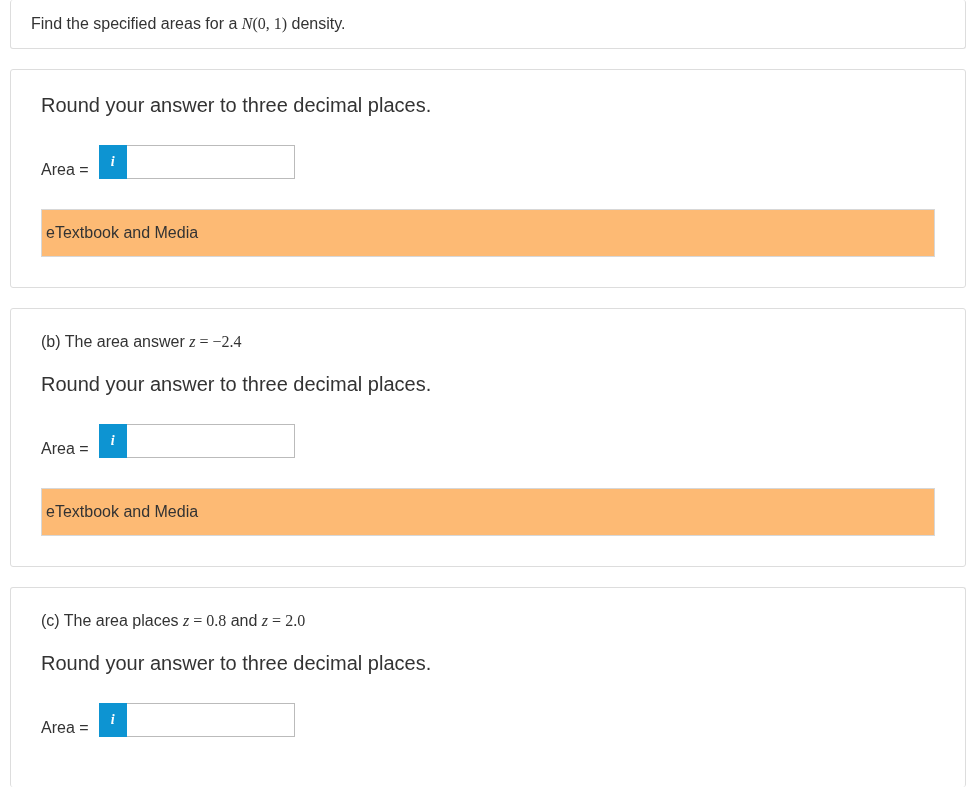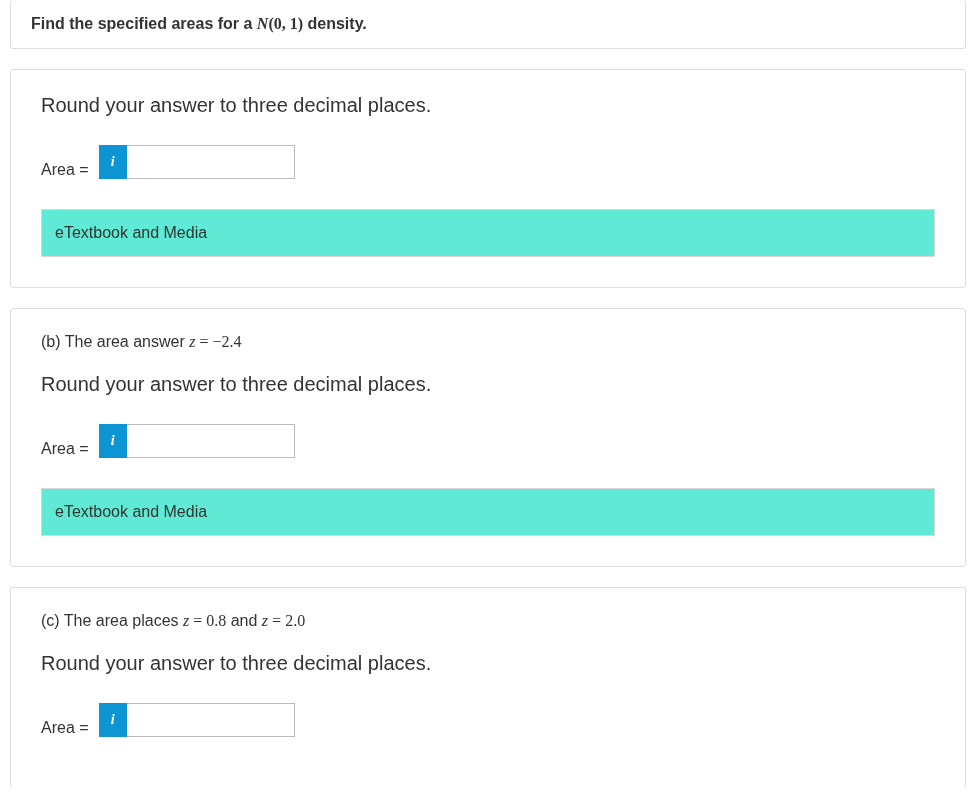--- a/index.html
+++ b/index.html
@@ -19,21 +19,20 @@
     border: 1px solid #ddd;
     border-radius: 3px;
     margin-bottom: 20px;
     background: #fff;
   }
   .card.top-cut {
     border-top: none;
   }
   .intro-card {
     padding: 15px 20px 15px 20px;
-    font-weight: bold;
   }
   .q-card {
     padding: 24px 30px 30px 30px;
   }
   .intro-text {
     font-size: 16px;
     color: #333;
   }
   .q-title {
     font-size: 16px;
@@ -73,23 +72,23 @@
   .area-input {
     height: 34px;
     width: 168px;
     border: 1px solid #bbb;
     border-left: none;
     padding: 4px 8px;
     font-size: 15px;
     outline: none;
   }
   .media-bar {
-    background: #5eead4;
+    background: #fdba74;
     border: 1px solid #d7d7d7;
-    padding: 14px 13px;
+    padding: 14px 4px;
     font-size: 16px;
     color: #333;
     cursor: pointer;
   }
   .mi { font-style: italic; font-family: Georgia, "Times New Roman", serif; }
   .mn { font-family: Georgia, "Times New Roman", serif; }
 </style>
 </head>
 <body>
 

